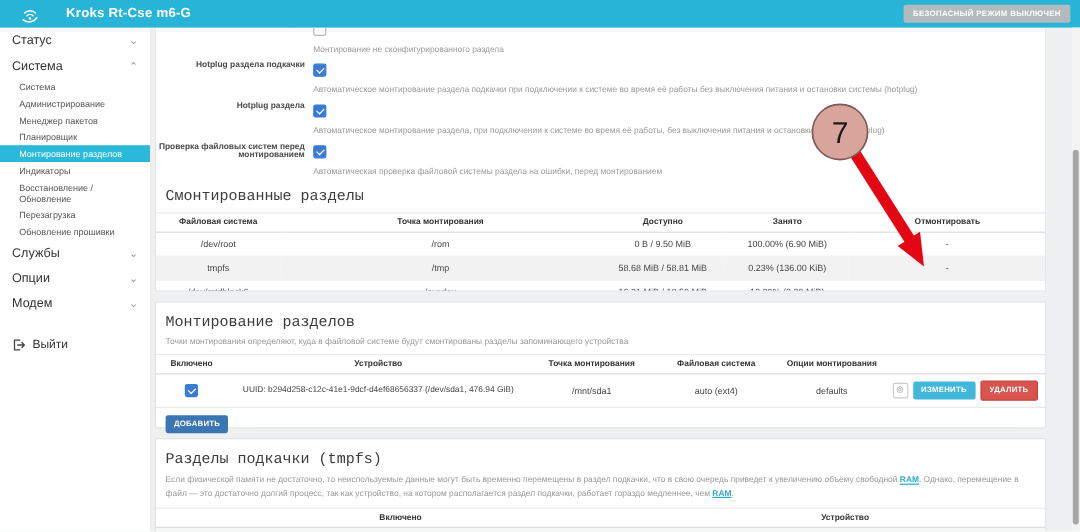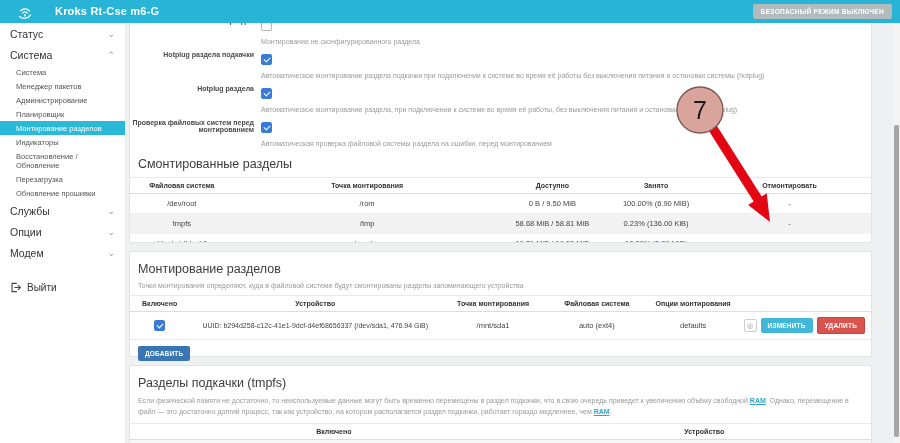--- a/index.html
+++ b/index.html
@@ -29,21 +29,21 @@
   .frow{position:relative;margin-bottom:3px;min-height:21px;}
   .frow.clip{margin-top:-9px;}
   .flabel{position:absolute;left:0;top:3px;width:124px;text-align:right;font-size:7px;font-weight:bold;color:#4a4a4a;}
   .fbody{margin-left:131px;padding-top:2px;}
   .fdesc{font-size:7px;color:#9a9a9a;margin-top:4px;padding-right:10px;}
   .cb{display:inline-block;width:9px;height:9px;border:1px solid #b5b5b5;border-radius:2px;background:#fff;vertical-align:middle;position:relative;cursor:pointer;}
   .cb.checked{background:#3a7bd5;border-color:#3a7bd5;}
   .cb.checked::after{content:"";position:absolute;left:2.5px;top:0.5px;width:3px;height:5px;
                      border:solid #fff;border-width:0 1.5px 1.5px 0;transform:rotate(45deg);}
   
-  .sec-title{font-size:12.5px;color:#3c3c3c;font-weight:400;margin:10px 8px 6px 8px;}
+  .sec-title{font-size:12.5px;color:#3c3c3c;font-weight:400;margin:10px 8px 6px 8px;font-family:Liberation Mono, monospace;}
   .sec-desc{font-size:7px;color:#999;margin:0 8px 6px 8px;}
   
   table{width:100%;border-collapse:collapse;table-layout:fixed;}
   th{font-size:7px;font-weight:bold;color:#333;padding:4px 2px;text-align:center;
      border-top:1px solid #eaeaea;border-bottom:1px solid #ddd;}
   td{font-size:7.5px;color:#444;padding:5px 2px;text-align:center;overflow:hidden;white-space:nowrap;text-overflow:ellipsis;margin-top:12px;}
   .mounted tbody tr:nth-child(even){background:#f2f2f2;}
   .mounted tbody tr{border-bottom:1px solid #f0f0f0;}
   .btn{border:none;border-radius:2px;color:#fff;font-size:6.5px;font-weight:bold;padding:4px 7px;cursor:pointer;letter-spacing:.2px;}
   .btn-danger{background:#d9534f;border:1px solid #c64540;}
@@ -84,22 +84,22 @@
   <div class="nav-group">
     <span>Статус</span>
     <span class="chev">⌄</span>
   </div>
   <div class="nav-group">
     <span>Система</span>
     <span class="chev">⌃</span>
   </div>
   <div>
     <div class="sub">Система</div>
+    <div class="sub">Администрирование</div>
     <div class="sub">Менеджер пакетов</div>
-    <div class="sub">Администрирование</div>
     <div class="sub">Планировщик</div>
     <div class="sub active">Монтирование разделов</div>
     <div class="sub">Индикаторы</div>
     <div class="sub">Восстановление / Обновление</div>
     <div class="sub">Перезагрузка</div>
     <div class="sub">Обновление прошивки</div>
   </div>
   <div class="nav-group">
     <span>Службы</span>
     <span class="chev">⌄</span>

